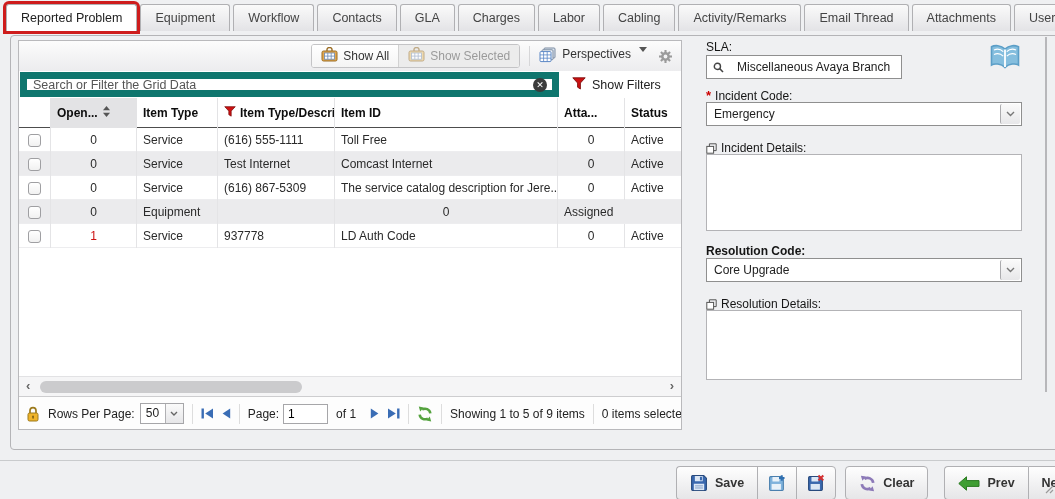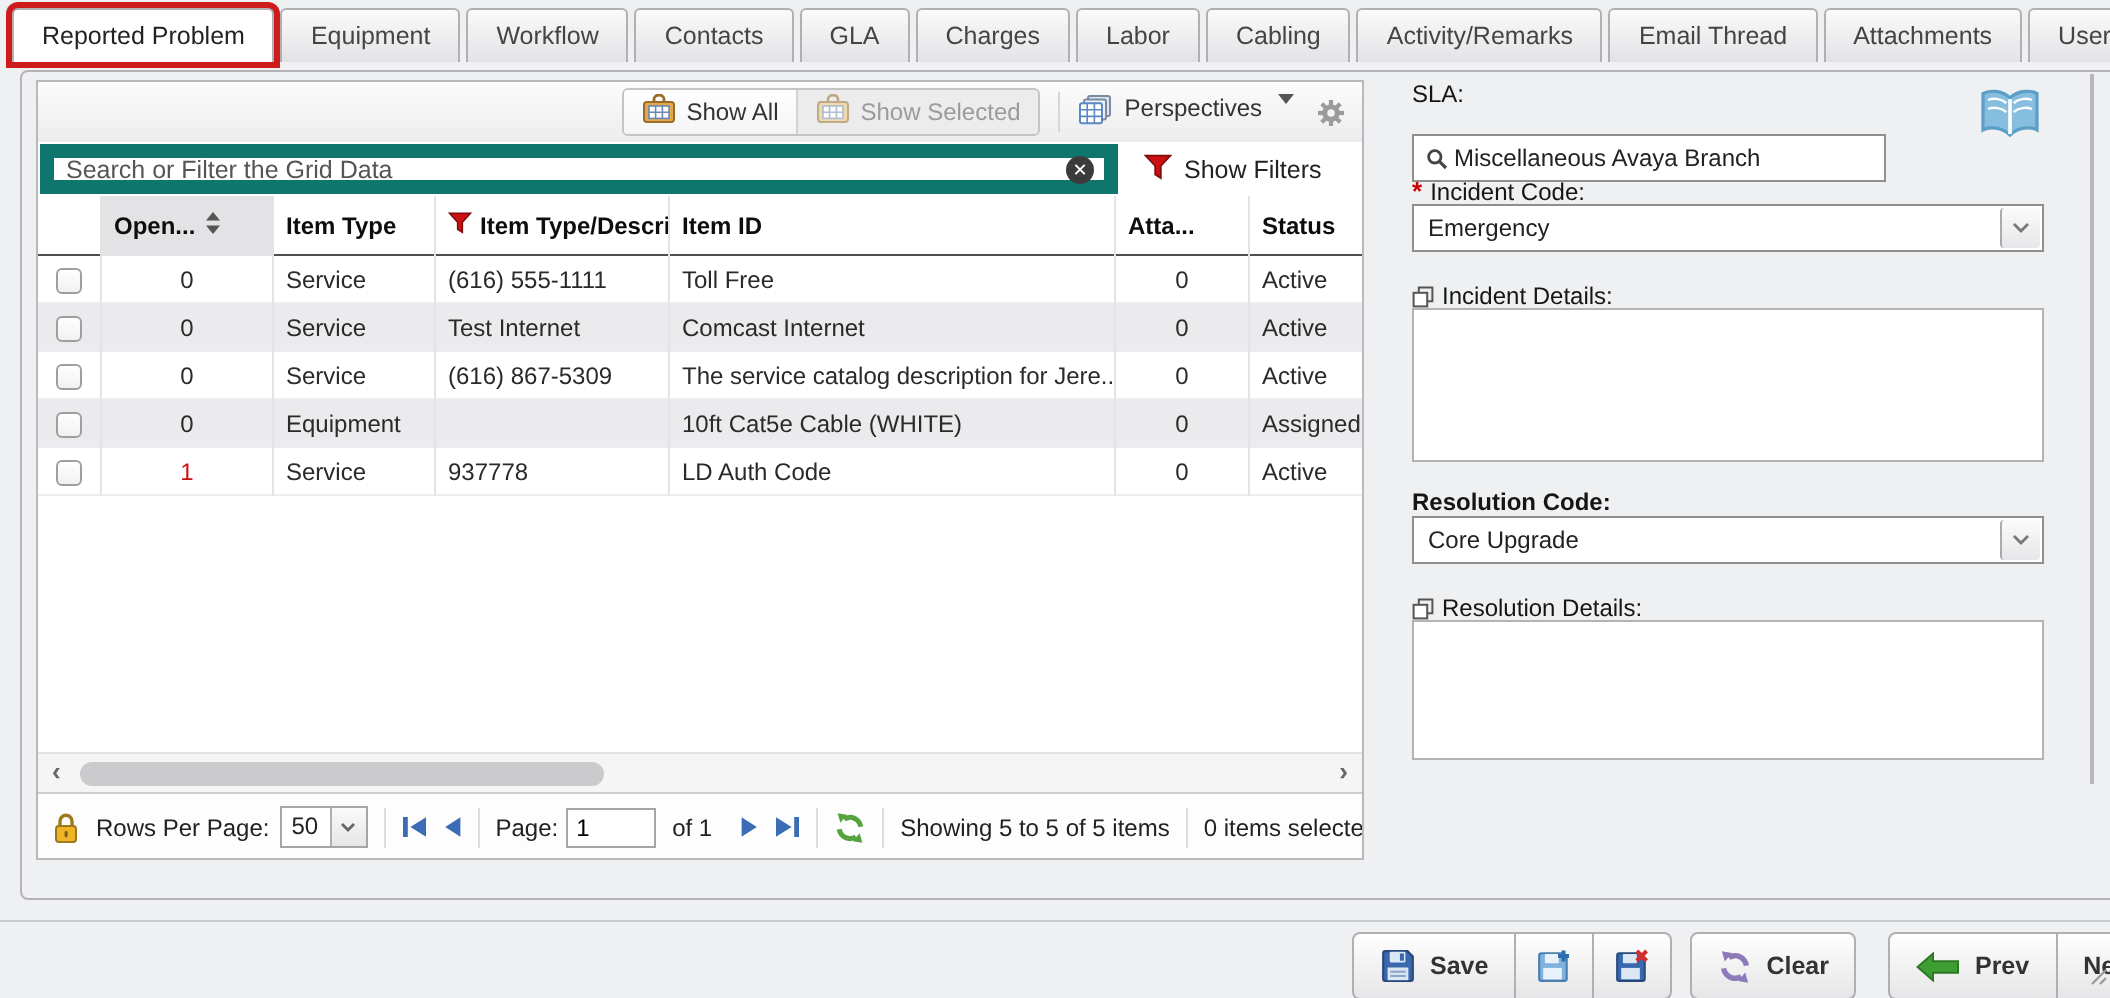--- a/index.html
+++ b/index.html
@@ -70,22 +70,22 @@
   .mini-select .val { padding:0 5px; line-height:19px; min-width:24px; font-size:12px; }
   .mini-select .chev { width:18px; background:linear-gradient(#fafafa,#e6e6e8); border-left:1px solid #b0b0b3;
                        display:flex; align-items:center; justify-content:center; }
   .page-input { width:45px; height:20px; border:1px solid #a6a6a9; font-size:12px; padding:0 4px; font-family:inherit; }
   .nav-ic { display:flex; align-items:center; cursor:pointer; }
 
   
   .form-panel { position:absolute; left:706px; top:40px; width:342px; height:350px; font-size:12px; }
   .f-label { position:absolute; display:flex; align-items:center; gap:4px; white-space:nowrap; color:#151515; }
   .req { color:#cc0000; font-weight:bold; font-size:13px; }
-  .sla-box { position:absolute; top:27px; left:0; width:237px; height:24px; border:1px solid #8f8f8f;
-             background:#fff; display:flex; align-items:center; gap:3px; padding:0 6px; cursor:text; }
+  .sla-box { position:absolute; top:15px; left:0; width:196px; height:24px; border:1px solid #8f8f8f;
+             background:#fff; display:flex; align-items:center; gap:13px; padding:0 6px; cursor:text; }
   .book-wrap { position:absolute; left:283px; top:3px; cursor:pointer; }
   .fselect { position:absolute; left:0; width:316px; height:24px; border:1px solid #8f8f8f; background:#fff;
              line-height:22px; padding-left:7px; cursor:pointer; }
   .fselect .chev { position:absolute; right:1px; top:1px; bottom:1px; width:20px;
                    background:linear-gradient(#fafafa,#e7e7e9); border-left:1px solid #ababae; border-radius:2px;
                    display:flex; align-items:center; justify-content:center; }
   .ftextarea { position:absolute; left:0; width:316px; border:1px solid #b3b3b6; background:#fff; resize:none;
                outline:none; font-family:inherit; font-size:12px; padding:4px; }
   .vdivider { position:absolute; left:1045px; top:37px; width:2px; height:355px; background:#b7b7ba; }
 
@@ -282,21 +282,20 @@
     <div class="gc center">0</div>
     <div class="gc">Active</div>
   </div>
   <div class="gcols grow alt">
     <div class="gc center">
         <span class="cb"></span>
       </div>
     <div class="gc center">0</div>
     <div class="gc">Equipment</div>
     <div class="gc"></div>
-    <div class="gc">10ft Cat5e Cable (WHITE)</div>
     <div class="gc center">0</div>
     <div class="gc">Assigned</div>
   </div>
   <div class="gcols grow">
     <div class="gc center">
         <span class="cb"></span>
       </div>
     <div class="gc center red">1</div>
     <div class="gc">Service</div>
     <div class="gc">937778</div>
@@ -360,21 +359,21 @@
       <svg width="16" height="16" viewBox="0 0 16 16">
           <g fill="#55a33f">
             <path d="M14.6 7.2 A6.6 6.6 0 0 0 4.3 2.6 L5.8 4.6 A4.1 4.1 0 0 1 12.1 7.5 Z"></path>
             <polygon points="1.8,0.6 6.6,1.4 3.2,5.4"></polygon>
             <path d="M1.4 8.8 A6.6 6.6 0 0 0 11.7 13.4 L10.2 11.4 A4.1 4.1 0 0 1 3.9 8.5 Z"></path>
             <polygon points="14.2,15.4 9.4,14.6 12.8,10.6"></polygon>
           </g>
         </svg>
     </span>
     <div class="pb-sep"></div>
-    <span>Showing 5 to 5 of 5 items</span>
+    <span>Showing 1 to 5 of 9 items</span>
     <div class="pb-sep"></div>
     <span>0 items selected</span>
   </div>
 </div>
 
 <div class="form-panel">
 
   <div class="f-label" style="top:0; left:0;">
       <span>SLA:</span>
     </div>

